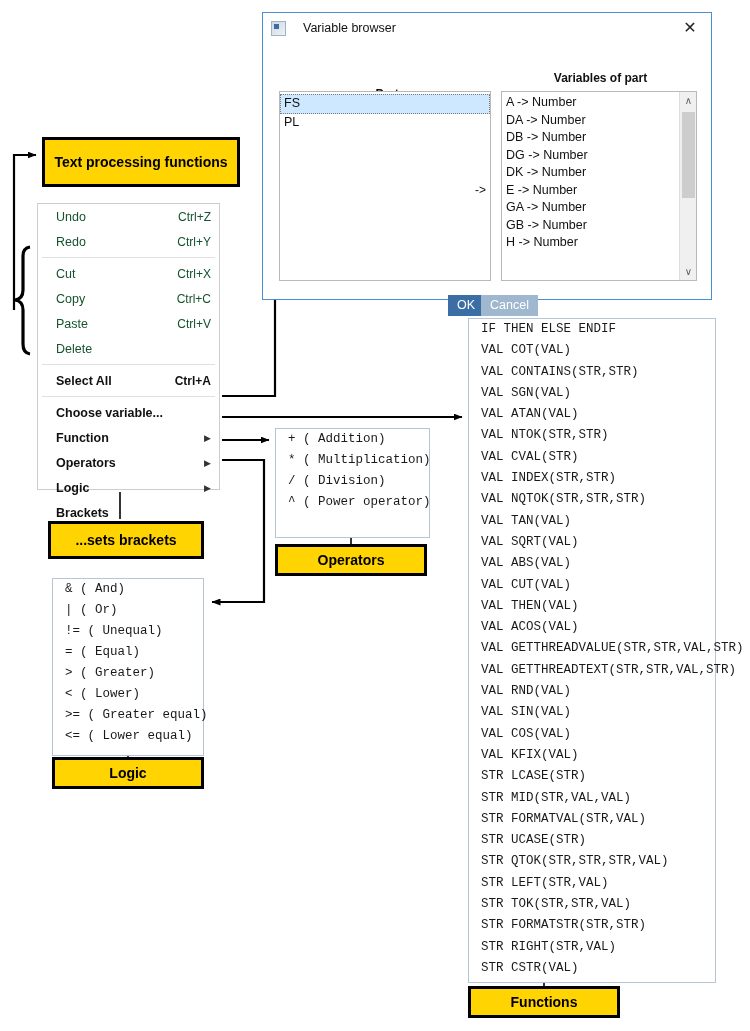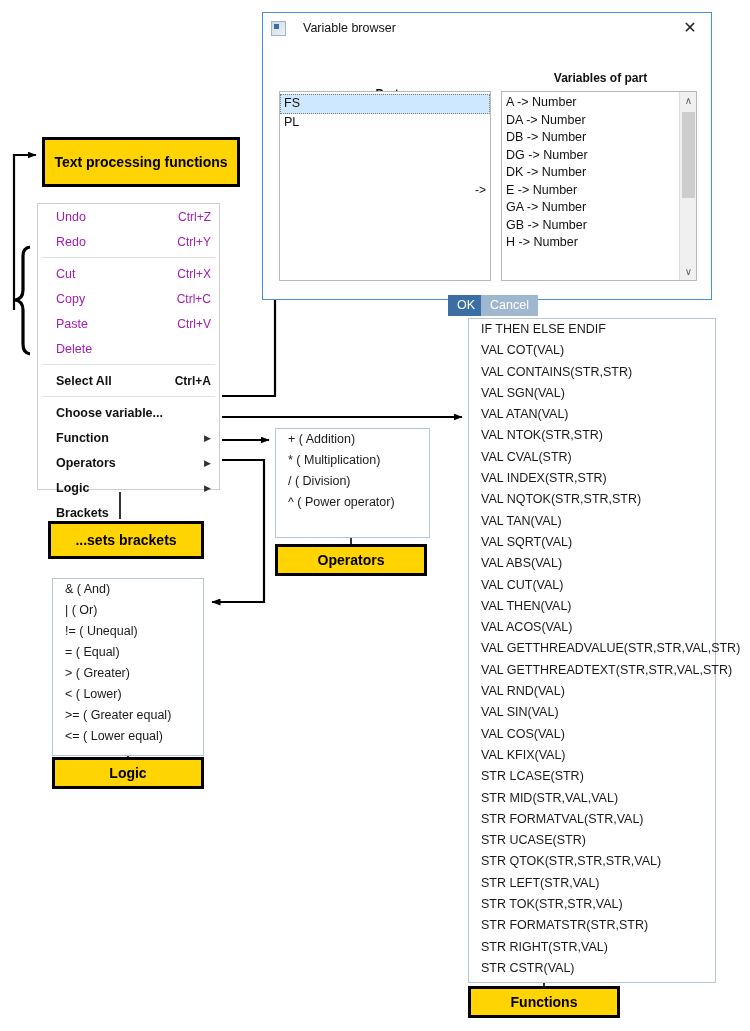--- a/index.html
+++ b/index.html
@@ -79,30 +79,30 @@
     line-height:14px;
   }
   #ok-btn { left:185px; top:252px; background:#3a6ea5; }
   #cancel-btn { left:218px; top:252px; background:#9fb8cf; }
 
   
   .panel {
     position:absolute; background:#ffffff; border:1px solid #b6c6d6;
   }
   .panel-row {
-    font-size:12.5px; color:#1a1a1a; line-height:21.5px; padding:0 10px; white-space:nowrap;
+    font-size:12.5px; color:#1a1a1a; line-height:21.5px; padding:0 10px; white-space:nowrap;font-family:Liberation Mono, monospace;
   }
 
   
   #context-menu { left:37px; top:203px; width:183px; height:287px; border:1px solid #cdcdcd; }
   .cm-item {
     display:flex; align-items:center; height:25px; padding:0 8px 0 18px;
     font-size:12.5px; white-space:nowrap;
   }
-  .cm-item.disabled { color:#a21caf; }
+  .cm-item.disabled { color:#14532d; }
   .cm-item.enabled  { color:#111; font-weight:bold; }
   .cm-accel { margin-left:auto; font-size:12px; }
   .cm-item.enabled .cm-accel { font-weight:bold; }
   .cm-sub { margin-left:auto; font-size:9px; color:#333; font-family:"DejaVu Sans", sans-serif; }
   .cm-sep { height:1px; background:#e0e0e0; margin:3px 4px; }
 
   
   #operators-panel { left:275px; top:428px; width:155px; height:110px; }
   #operators-panel .panel-row { line-height:21px; padding:0 12px; }
   #logic-panel { left:52px; top:578px; width:152px; height:178px; }

